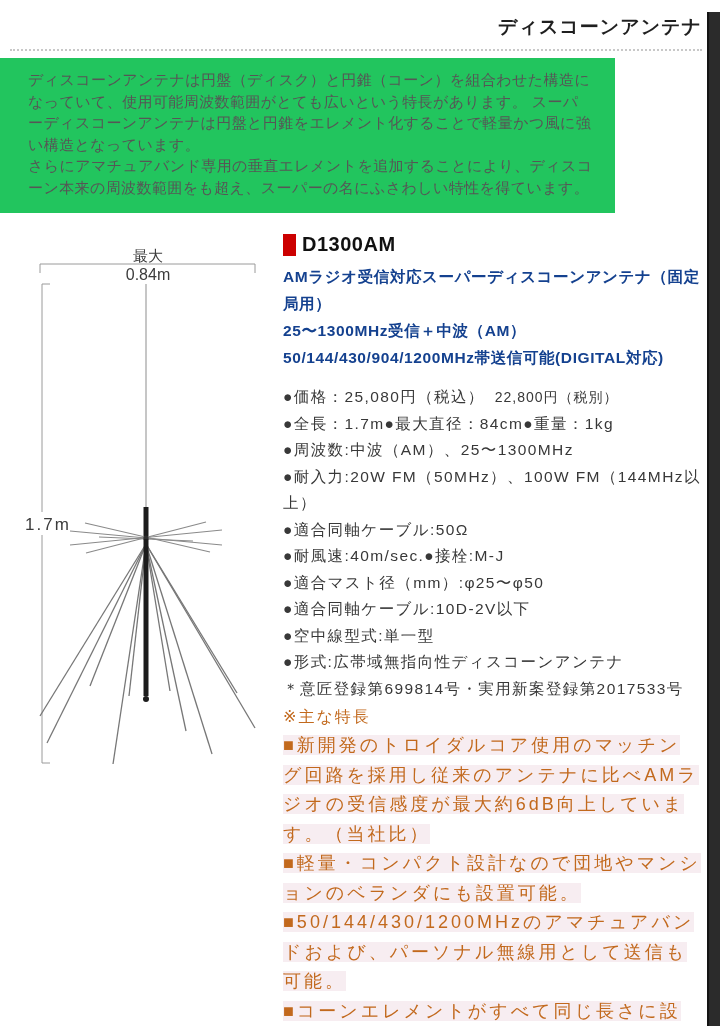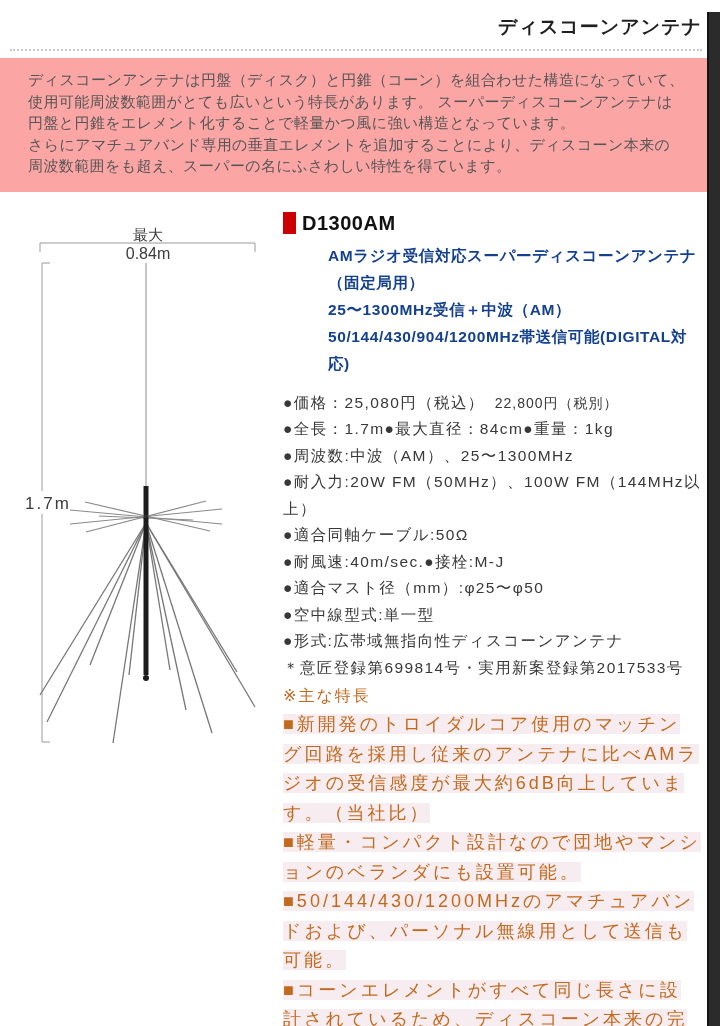--- a/index.html
+++ b/index.html
@@ -3,37 +3,37 @@
 <meta charset="utf-8">
 <style>
   * { margin:0; padding:0; box-sizing:border-box; }
   html,body { width:720px; height:1026px; background:#fff; overflow:hidden;
     font-family:"Liberation Sans","DejaVu Sans",sans-serif; }
   .page { position:relative; width:720px; height:1026px; background:#fff; }
 
   .header { margin:12px 12px 0 10px; border-bottom:2px dotted #c8c8c8; padding:2px 0 9px 18px; width:692px;text-align:right; }
   .page-title { font-size:19px; font-weight:bold; color:#1f1f1f; letter-spacing:1px; }
 
-  .intro-box { margin-top:7px; width:707px; background:#fca5a5; padding:11px 22px 15px 28px;
+  .intro-box { margin-top:7px; width:615px; background:#22c55e; padding:11px 22px 15px 28px;
     font-size:15px; line-height:21.5px; color:#565656; letter-spacing:0.4px; }
   .intro-box p { margin:0; }
 
   .content-row { display:flex; margin-top:18px; }
   .diagram { width:283px; flex:none; position:relative; }
   .diagram svg { display:block; }
   .dim-label { fill:#3c3c3c; font-size:15px; font-family:"Liberation Sans",sans-serif; }
   .dim-big { fill:#3c3c3c; font-size:17px; letter-spacing:2px; font-family:"Liberation Sans",sans-serif; }
 
   .details { width:424px; flex:none; padding-right:6px; }
   .model-row { display:flex; align-items:center; margin-top:2px; }
   .red-square { width:13px; height:22px; background:#cc0000; margin-right:6px; flex:none; }
   .model-name { font-size:20px; font-weight:bold; color:#111; letter-spacing:0.5px; }
 
   .subtitles { margin-top:7px; }
-  .subtitles p { font-size:15.5px; font-weight:bold; color:#14418f; line-height:27px; letter-spacing:0.6px;margin-left:45px; }
+  .subtitles p { font-size:15.5px; font-weight:bold; color:#14418f; line-height:27px; letter-spacing:0.6px; }
 
   .specs { margin-top:13px; }
   .specs p { font-size:15.5px; color:#383838; line-height:26.5px; letter-spacing:1.4px; }
   .price-sub { font-size:14px; margin-left:10px; letter-spacing:1px; }
   .registration { font-size:15.5px; color:#383838; line-height:27px; letter-spacing:1.2px; }
 
   .features-heading { font-size:16px; color:#c2691d; line-height:28px; letter-spacing:2px; margin-top:1px; }
   .features p { font-size:18px; color:#c2691d; line-height:29.5px; letter-spacing:3px; margin:0; }
   .features .hl { background:#f7edf1; }
 
@@ -113,20 +113,21 @@
       <div class="specs">
         <p>
           <span>●価格：25,080円（税込）</span><span class="price-sub">22,800円（税別）</span>
         </p>
         <p>●全長：1.7m●最大直径：84cm●重量：1kg</p>
         <p>●周波数:中波（AM）、25〜1300MHz</p>
         <p>●耐入力:20W FM（50MHz）、100W FM（144MHz以上）</p>
         <p>●適合同軸ケーブル:50Ω</p>
         <p>●耐風速:40m/sec.●接栓:M-J</p>
         <p>●適合マスト径（mm）:φ25〜φ50</p>
+        <p>●適合同軸ケーブル:10D-2V以下</p>
         <p>●空中線型式:単一型</p>
         <p>●形式:広帯域無指向性ディスコーンアンテナ</p>
         <p class="registration">＊意匠登録第699814号・実用新案登録第2017533号</p>
       </div>
 
       <p class="features-heading">※主な特長</p>
 
       <div class="features">
         <p><span class="hl">■新開発のトロイダルコア使用のマッチング回路を採用し従来のアンテナに比べAMラジオの受信感度が最大約6dB向上しています。（当社比）</span></p>
         <p><span class="hl">■軽量・コンパクト設計なので団地やマンションのベランダにも設置可能。</span></p>

